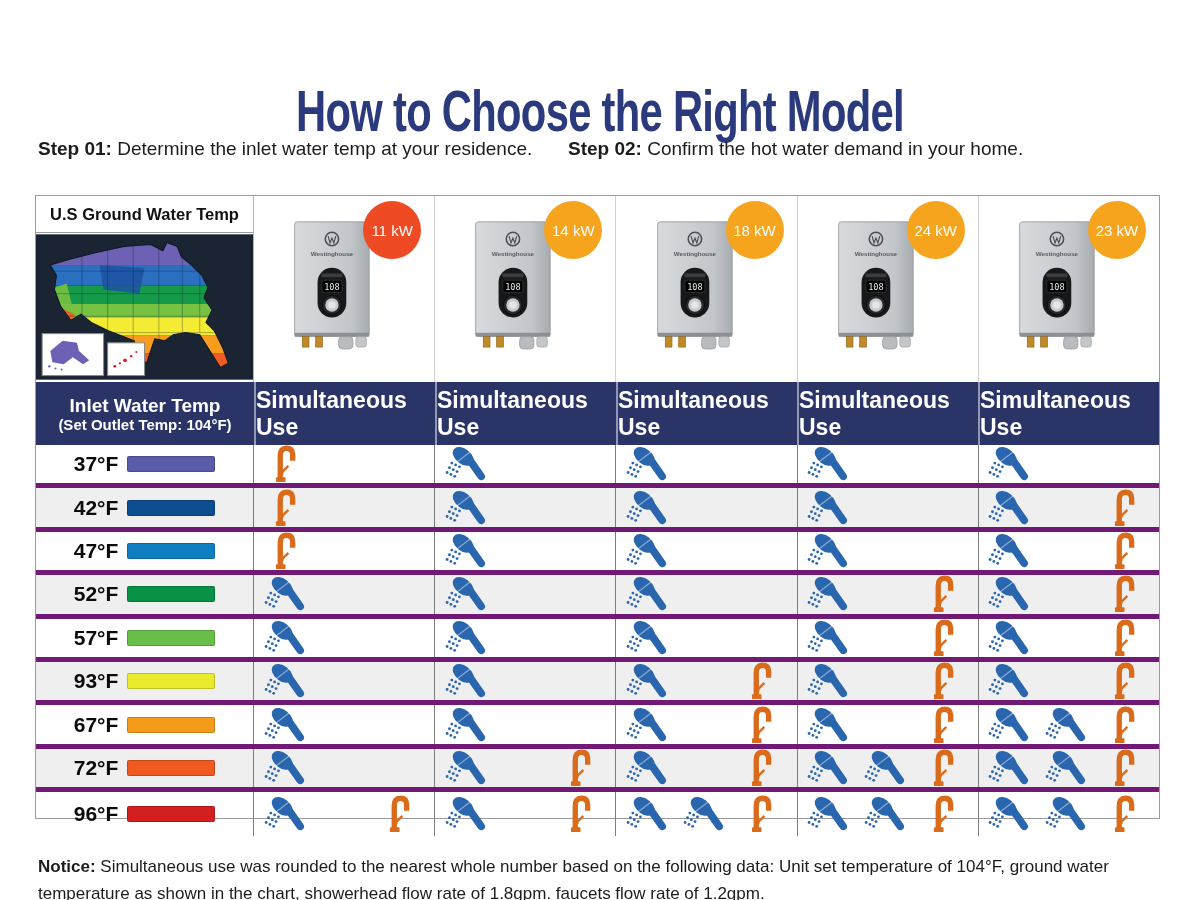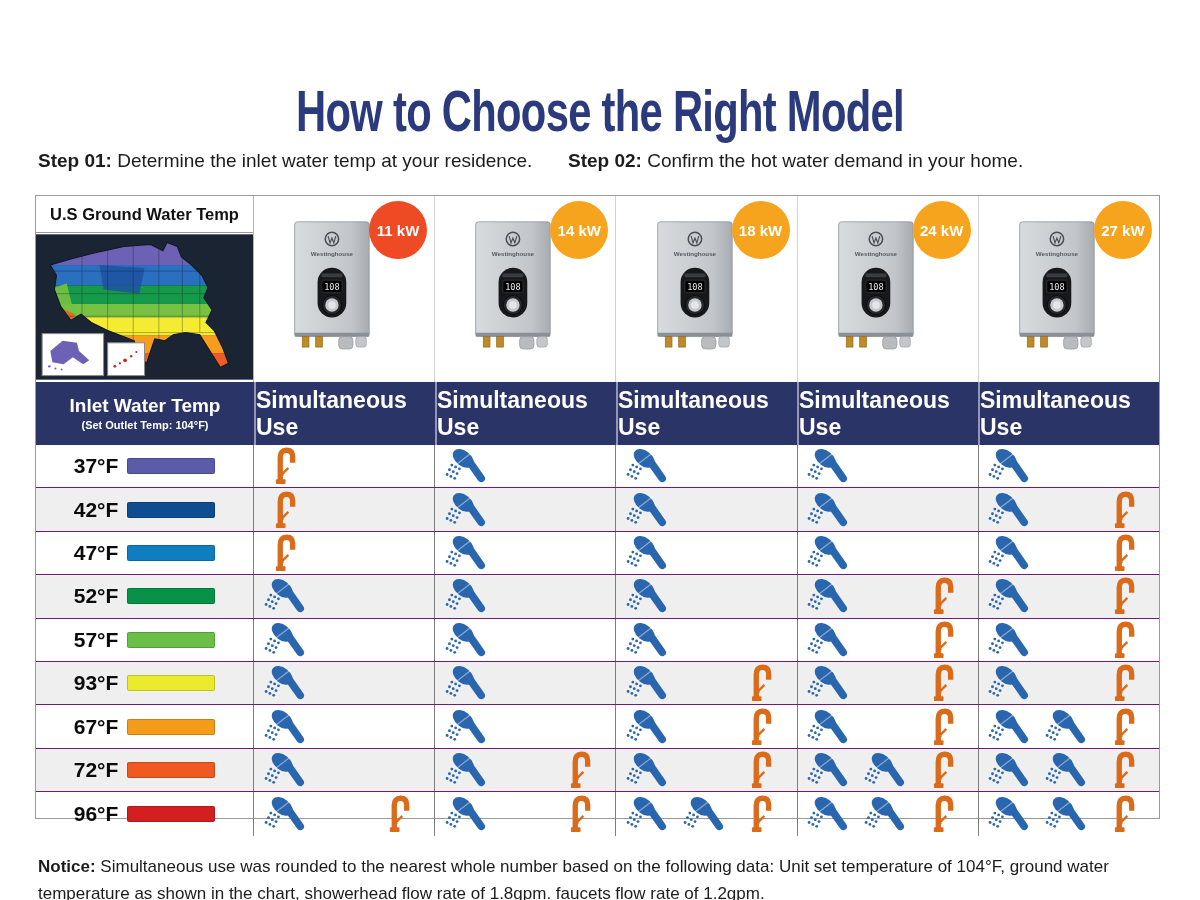--- a/index.html
+++ b/index.html
@@ -9,48 +9,48 @@
     position:relative;overflow:hidden;
   }
   
   .title{
     position:absolute;top:30px;left:0;width:1200px;height:84px;
     text-align:center;font-size:58px;line-height:84px;font-weight:800;
     letter-spacing:-1px;transform:scaleX(.72);transform-origin:50% 50%;
     white-space:nowrap;
   }
   
-  .steps{position:absolute;top:127px;left:38px;width:1130px;font-size:19px;line-height:29px;}
+  .steps{position:absolute;top:115px;left:38px;width:1130px;font-size:19px;line-height:29px;}
   .steps-row{display:flex;}
   .step-first{width:530px;flex:0 0 530px;}
   .step-label{font-weight:800;}
   
   .table{position:absolute;top:195px;left:35px;width:1125px;height:624px;
          border:1px solid #9a9a9a;box-sizing:border-box;background:#fff;}
   .top-section{display:flex;height:186px;box-sizing:border-box;}
   .map-col{width:218px;flex:0 0 218px;box-sizing:border-box;border-right:1px solid #b5b5b5;}
   .map-title{height:36px;line-height:36px;text-align:center;font-weight:800;font-size:16.5px;
              color:#111;border-bottom:1px solid #9a9a9a;}
   .map-wrap{height:148px;overflow:hidden;}
   .heater-col{flex:1 1 0;position:relative;box-sizing:border-box;border-right:1px solid #d2d2d2;}
   .heater-col:last-child{border-right:none;}
   .heater-art{position:absolute;left:50%;top:22px;transform:translateX(-58%);}
-  .kw-badge{position:absolute;top:5px;left:50%;margin-left:25px;width:58px;height:58px;border-radius:50%;
-            color:#fff;font-weight:700;font-size:15px;display:flex;align-items:center;justify-content:center;}
+  .kw-badge{position:absolute;top:5px;left:50%;margin-left:19px;width:58px;height:58px;border-radius:50%;
+            color:#fff;font-weight:400;font-size:15px;display:flex;align-items:center;justify-content:center;}
   
   .banner{display:flex;height:63px;background:#2a3467;color:#fff;}
   .banner-cell{flex:1 1 0;display:flex;flex-direction:column;align-items:center;justify-content:center;
                border-left:2px solid rgba(230,233,244,.55);box-sizing:border-box;}
   .banner-cell.first{width:218px;flex:0 0 218px;border-left:none;}
   .banner-main{font-weight:800;font-size:19px;line-height:22px;}
-  .banner-sub{font-weight:700;font-size:11px;line-height:16px;}
+  .banner-sub{font-weight:700;font-size:15px;line-height:16px;}
   .banner-use{font-weight:800;font-size:23px;}
   
   .grid{}
-  .grow{display:flex;height:43.4px;box-sizing:border-box;border-bottom:1px solid #701a75;}
+  .grow{display:flex;height:43.4px;box-sizing:border-box;border-bottom:5px solid #701a75;}
   .grow:last-child{border-bottom:none;}
   .grow.alt{background:#efefef;}
   .temp-cell{width:218px;flex:0 0 218px;display:flex;align-items:center;justify-content:center;
              box-sizing:border-box;border-right:1px solid #7d7d7d;}
   .temp-label{font-weight:800;font-size:21px;color:#0b0b0b;}
   .temp-bar{width:88px;height:16px;margin-left:9px;border-radius:2px;border:1px solid rgba(0,0,0,.18);box-sizing:border-box;}
   .icon-cell{flex:1 1 0;display:flex;align-items:center;box-sizing:border-box;
              border-right:1px solid #7d7d7d;padding-left:3px;}
   .icon-cell.last{border-right:none;}
   .slot{width:57px;flex:0 0 57px;display:flex;align-items:center;justify-content:center;}
@@ -258,21 +258,21 @@
   <rect x="46.5" y="65" width="21" height="13" rx="2" fill="#000" stroke="#3a3a3a" stroke-width="0.8"></rect>
   <text x="57" y="75" text-anchor="middle" font-size="9" fill="#e8e8e8" font-family="DejaVu Sans Mono, monospace">108</text>
   <circle cx="57" cy="91" r="10" fill="#26282b" stroke="#0b0b0b" stroke-width="1"></circle>
   <circle cx="57" cy="91" r="7" fill="#c7cacd"></circle>
             <circle cx="57" cy="91" r="4" fill="#e4e6e8"></circle>
   <rect x="26" y="124" width="7" height="11" fill="#c08a28" stroke="#8f6418" stroke-width="0.7"></rect>
   <rect x="40" y="124" width="7" height="11" fill="#c08a28" stroke="#8f6418" stroke-width="0.7"></rect>
   <rect x="64" y="124" width="15" height="13" rx="4" fill="#b9bcbf" stroke="#909396" stroke-width="0.7"></rect>
   <rect x="82" y="124" width="11" height="11" rx="3" fill="#c4c7ca" stroke="#9a9da0" stroke-width="0.7"></rect>
           </svg></div>
-    <div class="kw-badge" style="background:#f6a41e">27 kW</div>
+    <div class="kw-badge" style="background:#f6a41e">23 kW</div>
       </div>
     </div>
 
   <div class="banner">
     <div class="banner-cell first">
       <div class="banner-main">Inlet Water Temp</div>
       <div class="banner-sub">(Set Outlet Temp: 104°F)</div>
     </div>
 
   <div class="banner-cell">

